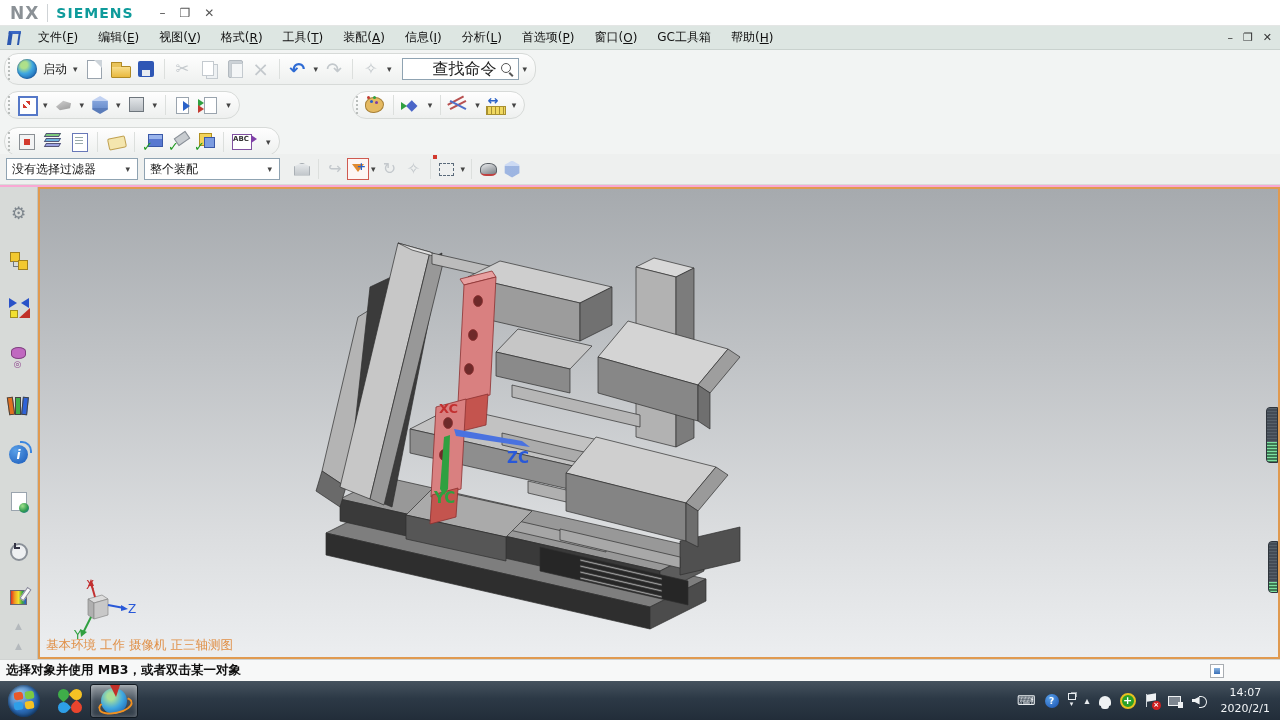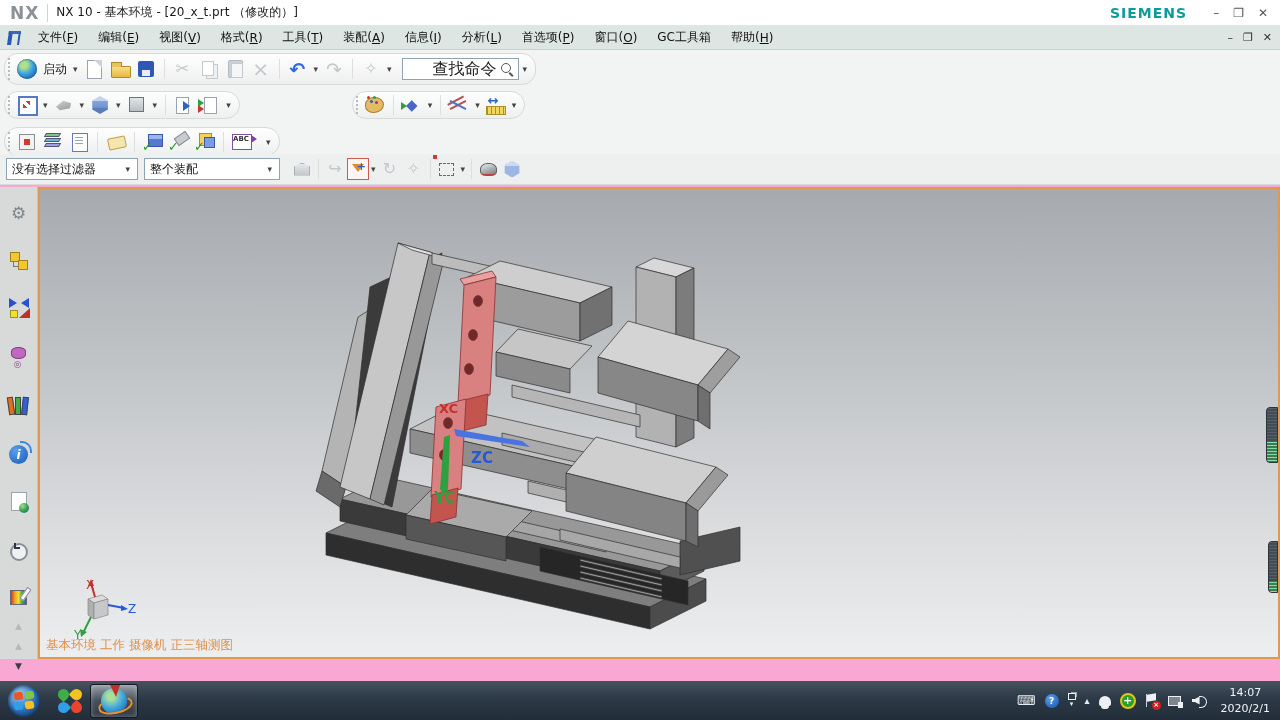--- a/index.html
+++ b/index.html
@@ -232,21 +232,20 @@
   .clock{font-size:11px;color:#f2f5f7;text-align:center;line-height:1.4;margin:0 10px 0 4px;}
 </style>
 </head>
 <body>
 
 <div class="screen">
 
   <div class="titlebar">
     <span class="nxlogo">NX</span>
     <span class="tb-vline"></span>
-    <span class="wtitle">NX 10 - 基本环境 - [20_x_t.prt （修改的）]</span>
     <span class="brand">SIEMENS</span>
     <span class="winbtns">
       <span class="winbtn">–</span>
       <span class="winbtn">❐</span>
       <span class="winbtn">✕</span>
     </span>
   </div>
 
   <div class="menubar">
     <span class="menupart"></span>
@@ -504,21 +503,21 @@
           <ellipse cx="408" cy="234" rx="4.5" ry="5.5" fill="#6e2a2a"></ellipse>
           <ellipse cx="404" cy="266" rx="4.5" ry="5.5" fill="#6e2a2a"></ellipse>
           <polygon points="392,306 418,299 416,328 390,335" fill="#c4544e"></polygon>
         </g>
 
         <polygon points="414,240 482,252 490,258 416,247" fill="#4a72e0" stroke="none"></polygon>
         <polygon points="410,246 404,248 400,300 404,306 408,300" fill="#2fa040" stroke="none"></polygon>
       </svg>
 
       <span class="wcslab" style="left:399px;top:212px;color:#c23030;">XC</span>
-      <span class="wcslab" style="left:431px;top:260px;color:#2858d8;font-size:15px;">ZC</span>
+      <span class="wcslab" style="left:467px;top:260px;color:#2858d8;font-size:15px;">ZC</span>
       <span class="wcslab" style="left:394px;top:300px;color:#2fa040;font-size:15px;">YC</span>
 
 
       <svg class="triadbox" width="80" height="64" viewBox="0 0 80 64">
         <polygon points="30,22 44,18 50,22 36,26" fill="#dcdcdc" stroke="#888" stroke-width="0.7"></polygon>
         <polygon points="30,22 36,26 36,42 30,38" fill="#b0b0b0" stroke="#888" stroke-width="0.7"></polygon>
         <polygon points="36,26 50,22 50,38 36,42" fill="#c8c8c8" stroke="#888" stroke-width="0.7"></polygon>
         <line x1="37" y1="20" x2="33" y2="6" stroke="#c23030" stroke-width="2"></line>
         <polygon points="33,2 30,9 36,9" fill="#c23030"></polygon>
         <line x1="50" y1="28" x2="66" y2="31" stroke="#2858d8" stroke-width="2"></line>
@@ -536,20 +535,24 @@
         <div class="strip" style="height:34px;"></div>
           <div class="green" style="height:20px;"></div>
       </div>
       <div class="sbw w2">
         <div class="strip" style="height:40px;"></div>
           <div class="green" style="height:10px;"></div>
       </div>
     </div>
   </div>
 
+  <div class="statusbar">
+    <span class="msg">选择对象并使用 MB3，或者双击某一对象</span>
+    <span class="i-selstat"></span>
+  </div>
 
   <div class="taskbar">
     <span class="orb">
       <span class="p p1"></span>
         <span class="p p2"></span>
         <span class="p p3"></span>
         <span class="p p4"></span>
     </span>
     <span class="tkicon">
       <span class="swirl">

